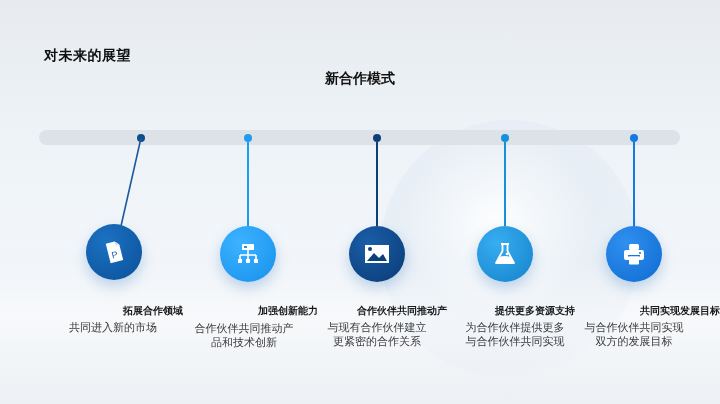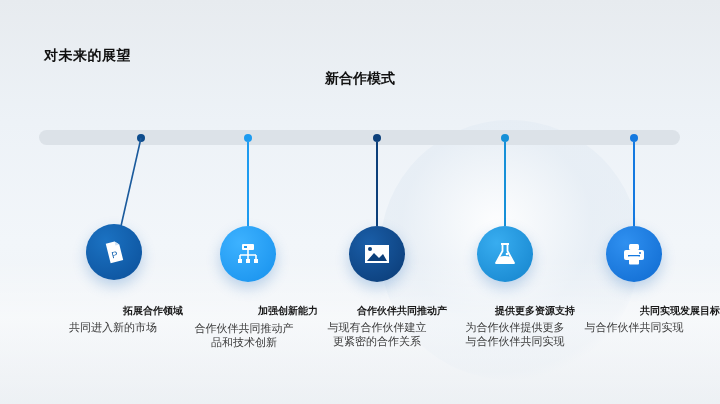--- a/index.html
+++ b/index.html
@@ -131,13 +131,14 @@
     <rect x="9" y="4" width="10" height="6" rx="1.5" fill="#fff"></rect>
     <rect x="4" y="10" width="20" height="10" rx="2" fill="#fff"></rect>
     <circle cx="20" cy="13" r="1" fill="#1479e0"></circle>
     <rect x="8" y="15" width="12" height="1.5" fill="#1479e0"></rect>
     <rect x="9" y="16.5" width="10" height="8" rx="1" fill="#fff"></rect>
   </svg>
 </div>
 <div class="label" style="left:580px;top:304px;">共同实现发展目标</div>
 <div class="desc" style="left:564px;top:321px;">
   <div>与合作伙伴共同实现</div>
+  <div>双方的发展目标</div>
 </div>
 
 </body></html>

